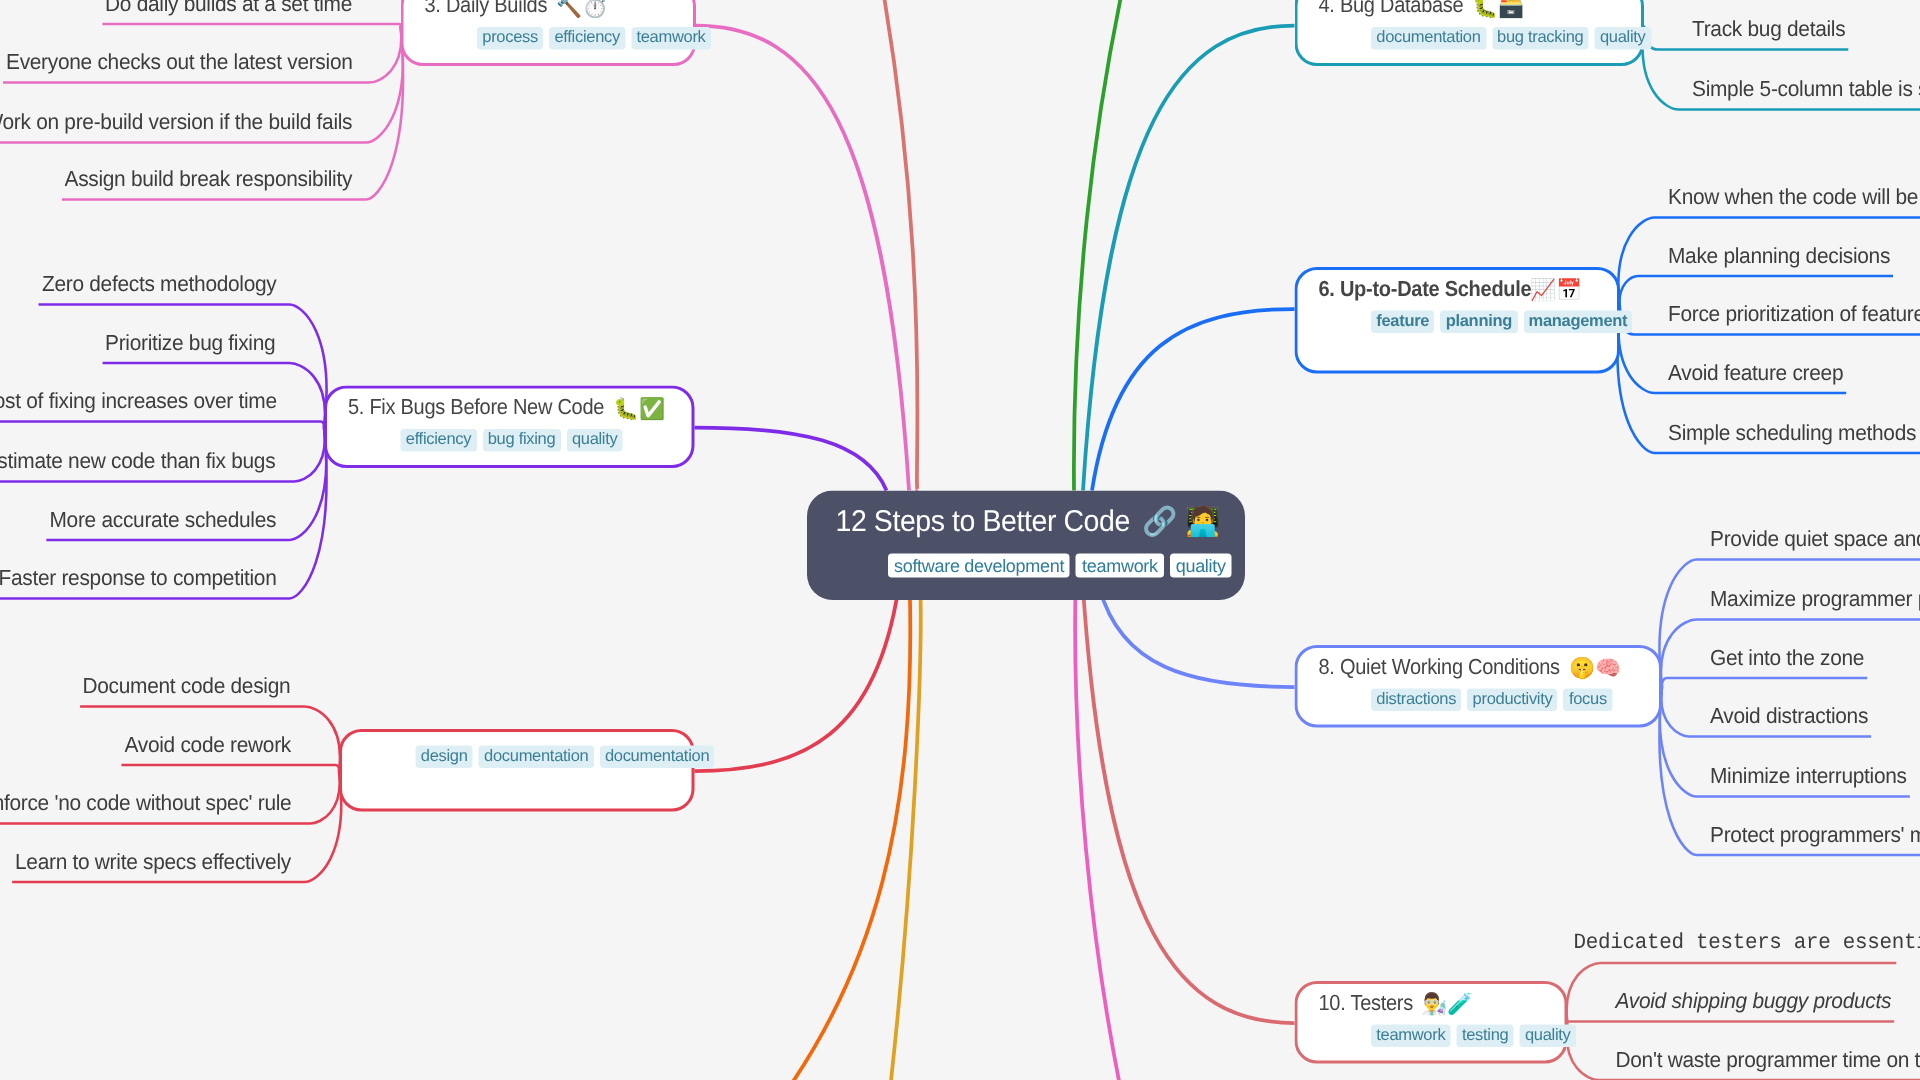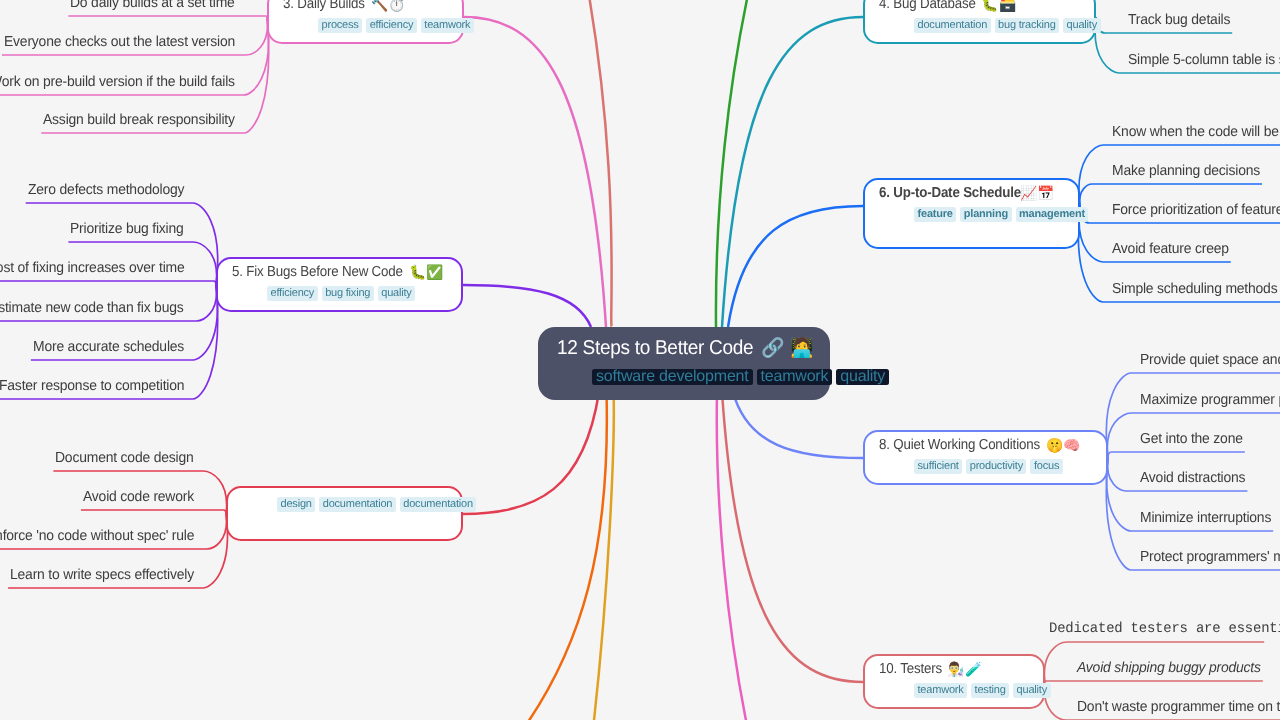--- a/index.html
+++ b/index.html
@@ -24,21 +24,21 @@
   .tags{margin-top:5px;display:flex;padding-left:35px;}
   .tag{font-size:11px;line-height:15px;background:#ddeff5;color:#3c7e93;
        padding:0 3.5px;border-radius:2.5px;white-space:nowrap;margin-right:4px;
        letter-spacing:-0.2px;}
   .tag span{display:inline-block;}
   .root{border:none;background:#4d5168;border-radius:17px;padding:9px 19px 0 19px;}
   .root .node-title{font-size:20px;line-height:25px;color:#ffffff;}
   .root .node-title .txt{letter-spacing:-0.3px;transform:scaleX(0.95);}
   .root .emo{font-size:19px;margin-left:8px;}
   .root .tags{margin-top:8px;}
-  .root .tag{background:#0f172a;color:#2f7d99;font-size:16px;line-height:16px;
+  .root .tag{background:#ffffff;color:#2f7d99;font-size:12px;line-height:16px;
              padding:0 4px;margin-right:4px;text-decoration:underline;}
   .leaf{position:absolute;font-size:14.5px;line-height:17px;color:#3d3d3d;white-space:nowrap;}
   .leaf span{display:inline-block;letter-spacing:-0.2px;
              transform:scaleX(0.96);transform-origin:left center;}
 </style>
 </head>
 <body>
 
 <div id="stage">
   <svg id="links" xmlns="http://www.w3.org/2000/svg">
@@ -166,21 +166,21 @@
           <div class="tag"><span>planning</span></div>
           <div class="tag"><span>management</span></div>
         </div>
       </div>
       <div class="node" style="left: 863px; top: 430px; width: 245px; height: 55px; border-color: rgb(109, 131, 248);">
         <div class="node-title">
           <span class="txt" style="width: 161px; overflow: visible;">8. Quiet Working Conditions</span>
           <span class="emo">🤫🧠</span>
         </div>
         <div class="tags">
-          <div class="tag"><span>sufficient</span></div>
+          <div class="tag"><span>distractions</span></div>
           <div class="tag"><span>productivity</span></div>
           <div class="tag"><span>focus</span></div>
         </div>
       </div>
       <div class="node" style="left: 863px; top: 654px; width: 182px; height: 55px; border-color: rgb(217, 107, 112);">
         <div class="node-title">
           <span class="txt" style="width: 62.56px; overflow: visible;">10. Testers</span>
           <span class="emo">👨‍🔬🧪</span>
         </div>
         <div class="tags">

